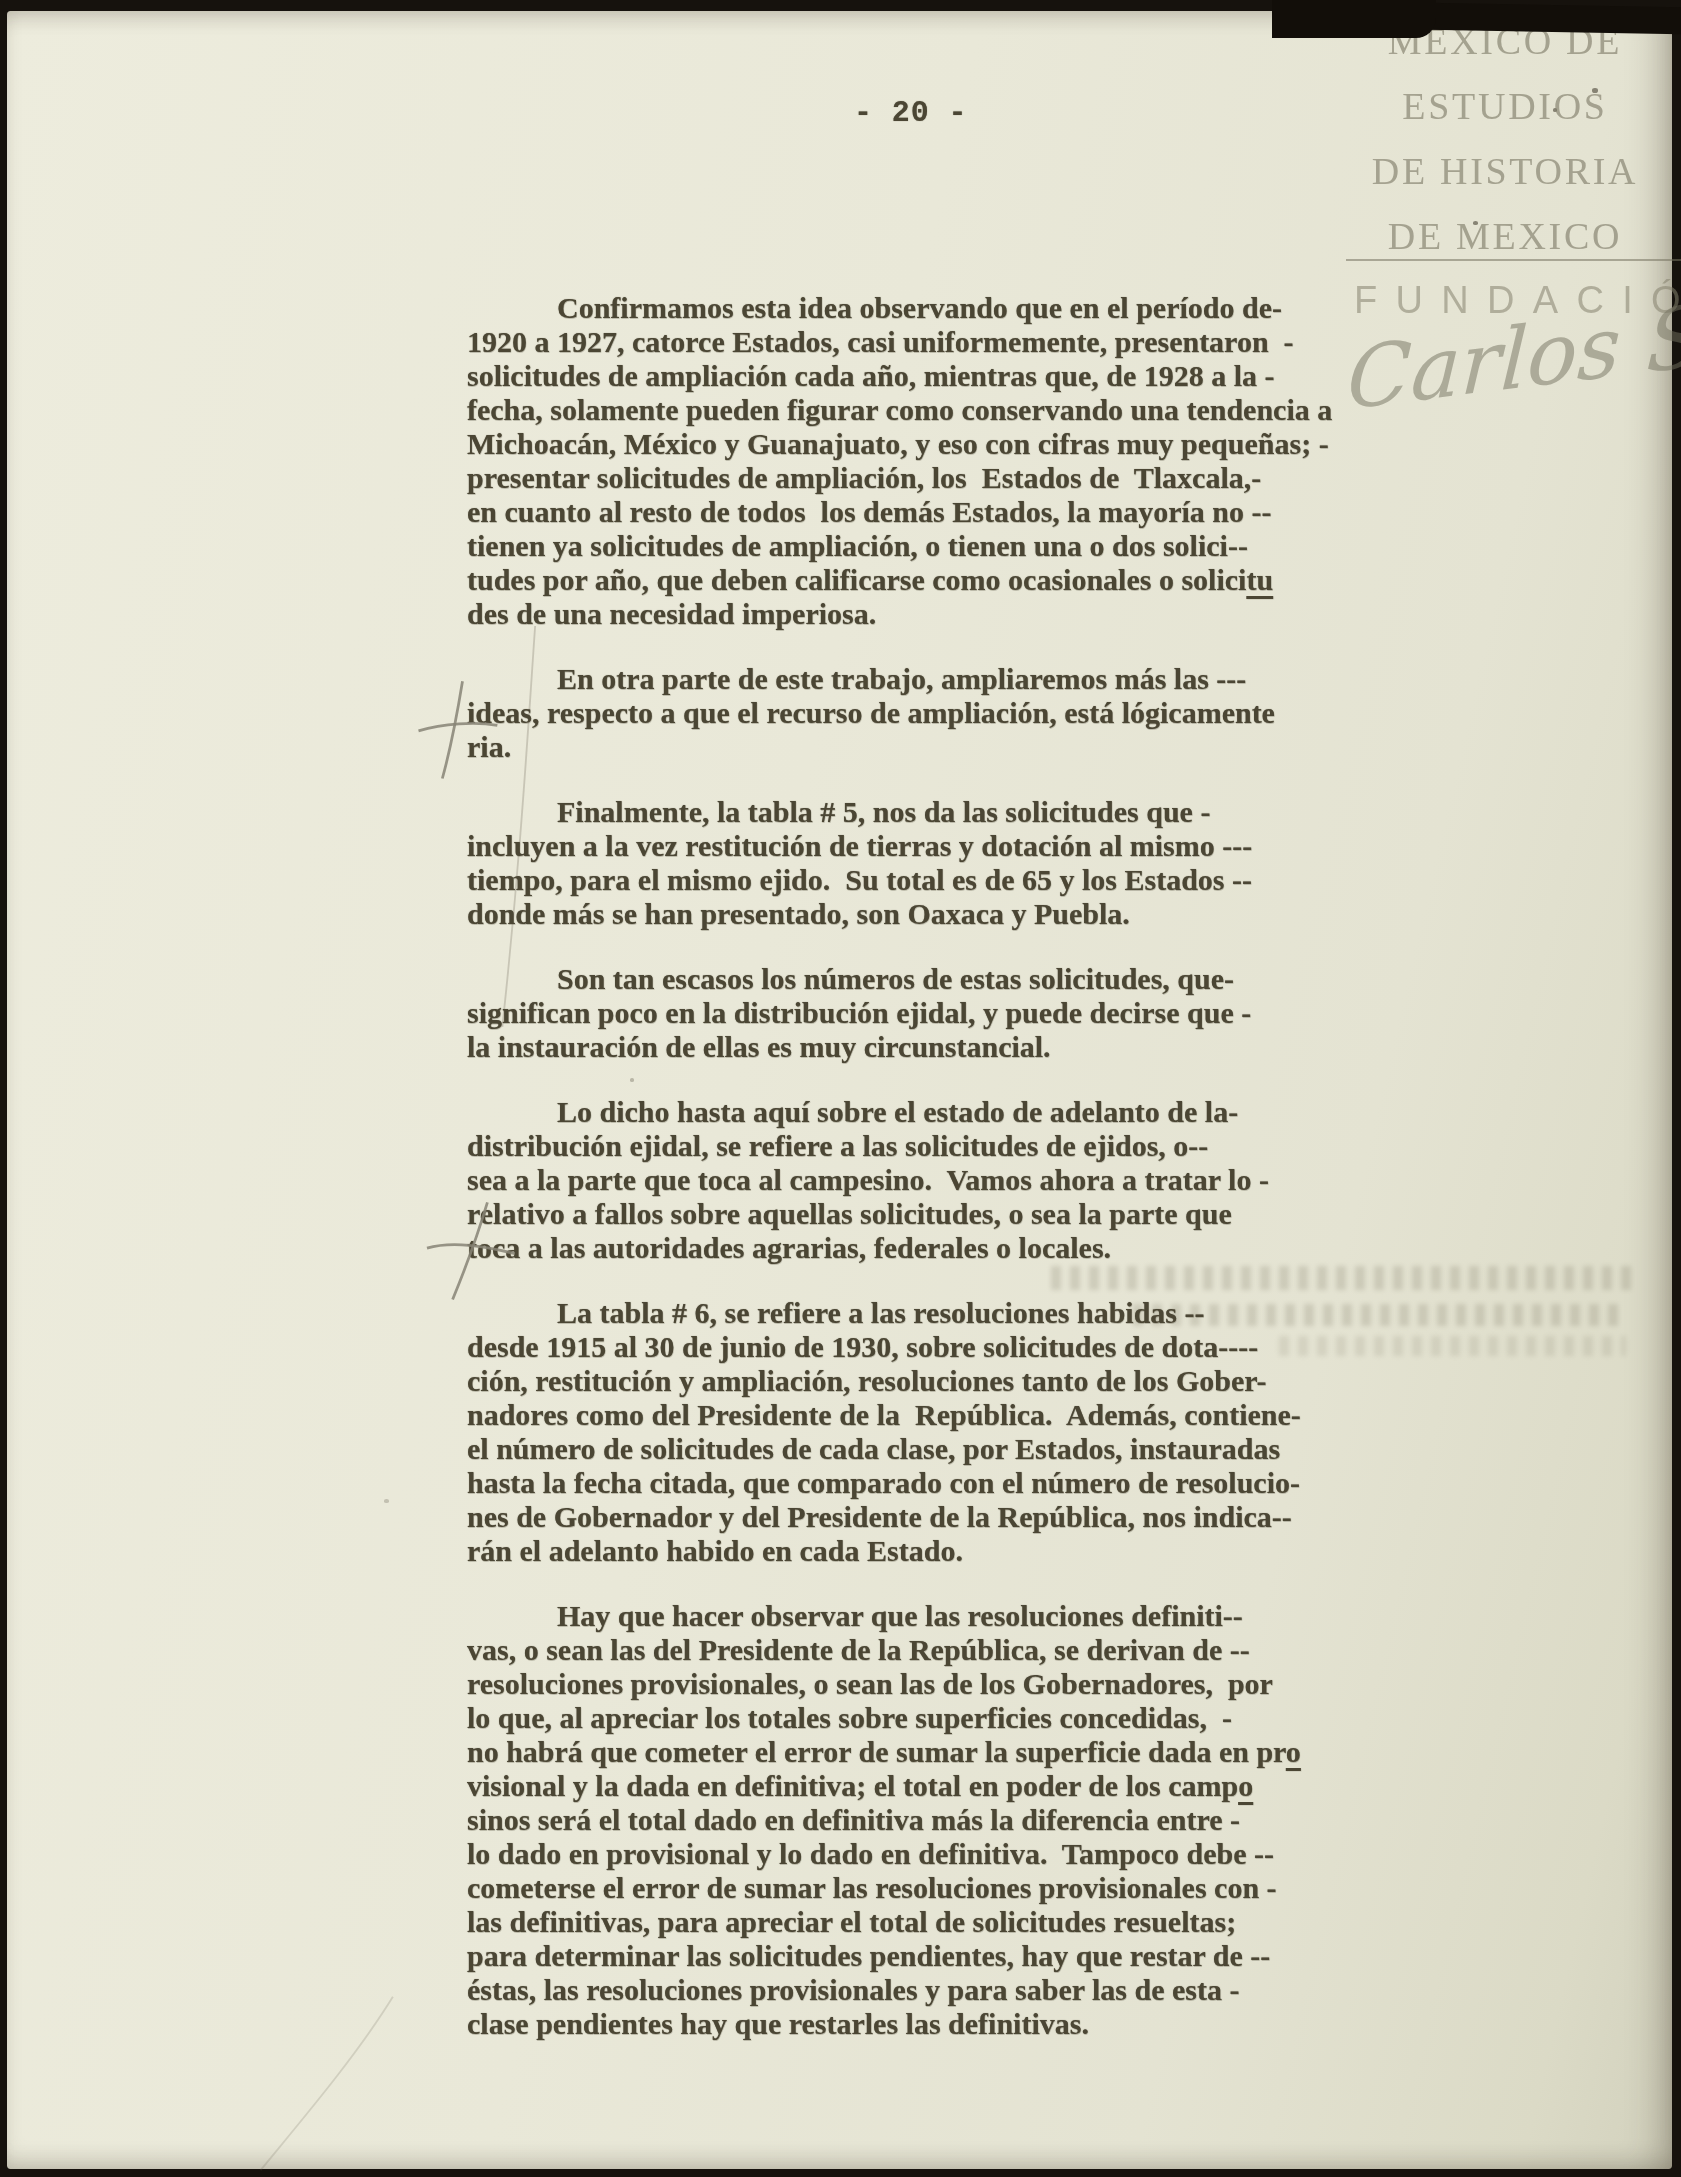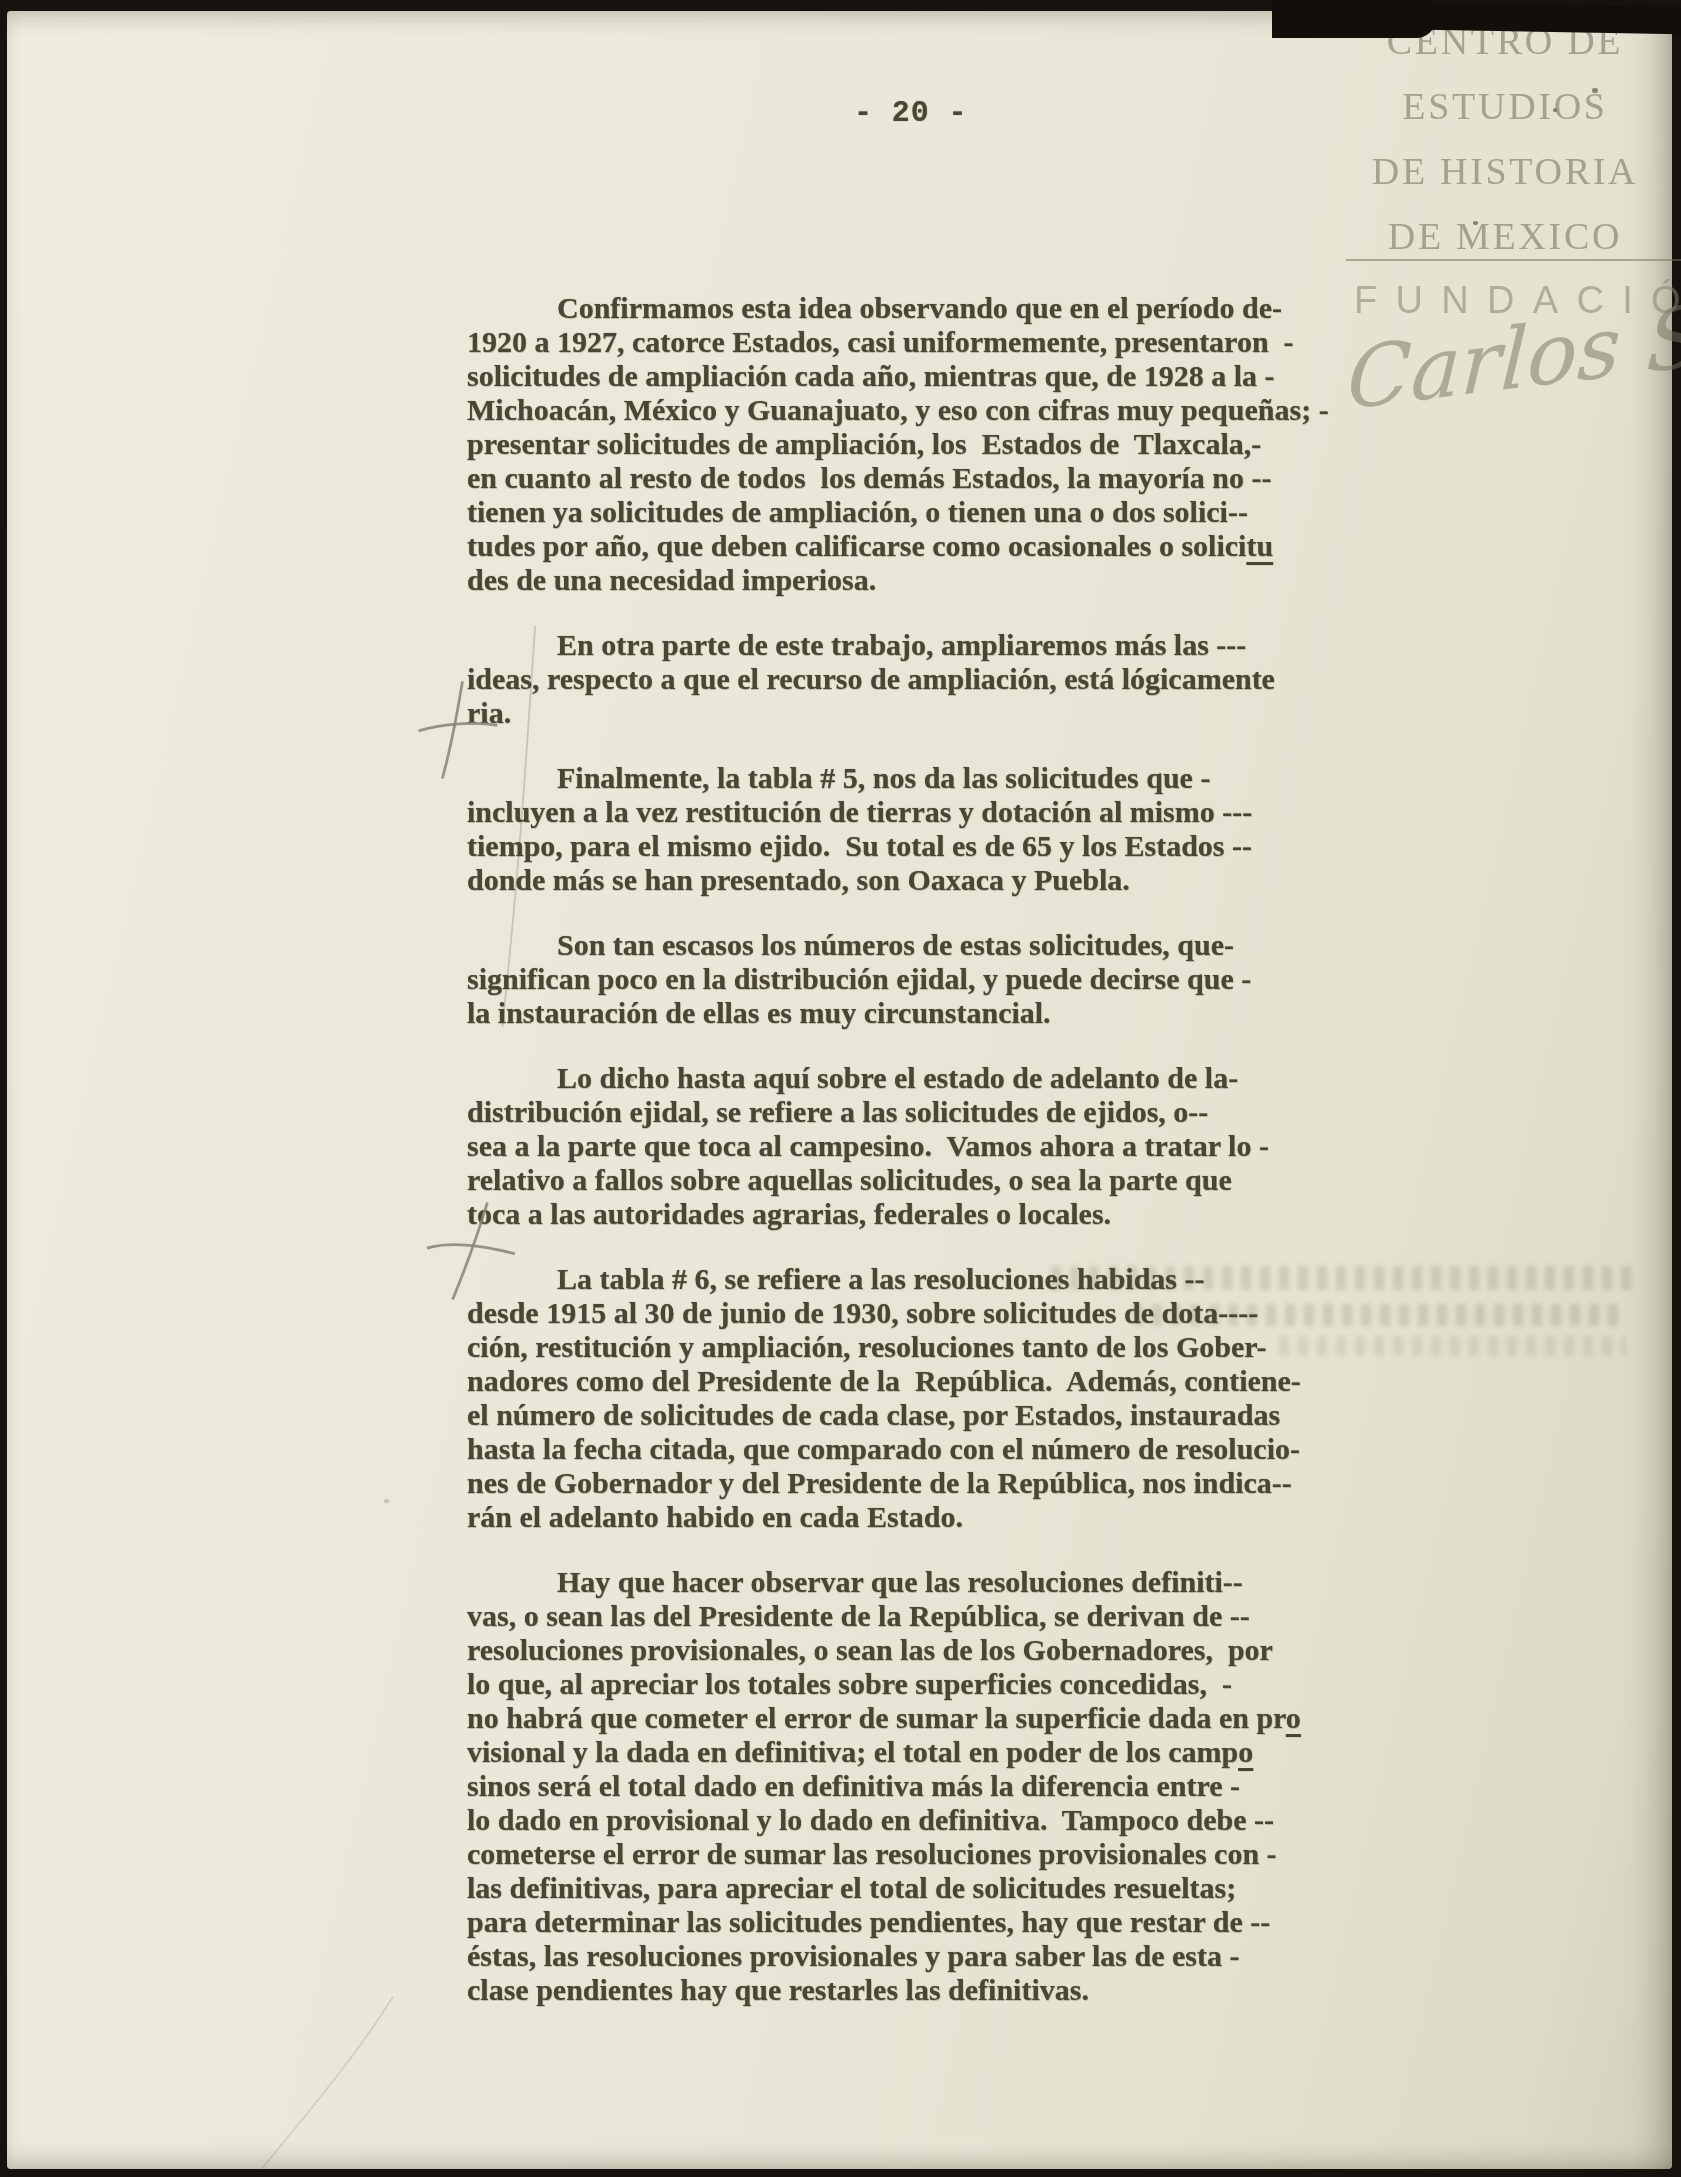--- a/index.html
+++ b/index.html
@@ -60,20 +60,21 @@
   <div class="smudge" style="left:1133px;top:1304px;width:493px;height:22px;"></div>
   <div class="smudge" style="left:1279px;top:1336px;width:347px;height:20px;opacity:.3;"></div>
 
   <div class="pagenum">- 20 -</div>
 
   <div class="doc-body">
       <div class="para">
         <div class="line">            Confirmamos esta idea observando que en el período de-</div>
         <div class="line">1920 a 1927, catorce Estados, casi uniformemente, presentaron  -</div>
         <div class="line">solicitudes de ampliación cada año, mientras que, de 1928 a la -</div>
+        <div class="line">fecha, solamente pueden figurar como conservando una tendencia a</div>
         <div class="line">Michoacán, México y Guanajuato, y eso con cifras muy pequeñas; -</div>
         <div class="line">presentar solicitudes de ampliación, los  Estados de  Tlaxcala,-</div>
         <div class="line">en cuanto al resto de todos  los demás Estados, la mayoría no --</div>
         <div class="line">tienen ya solicitudes de ampliación, o tienen una o dos solici--</div>
         <div class="line">tudes por año, que deben calificarse como ocasionales o solici<span class="ul">tu</span></div>
         <div class="line">des de una necesidad imperiosa.</div>
       </div>
       <div class="para">
         <div class="line">            En otra parte de este trabajo, ampliaremos más las ---</div>
         <div class="line">ideas, respecto a que el recurso de ampliación, está lógicamente</div>
@@ -127,21 +128,21 @@
   <svg class="cross" style="left:402px;top:674px;" width="110" height="110" viewBox="0 0 120 120">
     <path d="M18,62 C45,54 80,52 104,56" stroke="rgba(135,132,117,0.85)" stroke-width="3" fill="none"></path>
     <path d="M66,8 C60,45 52,85 44,114" stroke="rgba(135,132,117,0.85)" stroke-width="3" fill="none"></path>
   </svg>
   <svg class="cross" style="left:416px;top:1195px;" width="119" height="110" viewBox="0 0 130 120">
     <path d="M12,58 C40,50 75,56 108,64" stroke="rgba(135,132,117,0.85)" stroke-width="3" fill="none"></path>
     <path d="M78,8 C66,48 52,85 40,114" stroke="rgba(135,132,117,0.85)" stroke-width="3" fill="none"></path>
   </svg>
 
   <div class="wm">
-    <div class="wm-line">CENTRO DE</div>
+    <div class="wm-line">MEXICO DE</div>
     <div class="wm-line">ESTUDIOS</div>
     <div class="wm-line">DE HISTORIA</div>
     <div class="wm-line">DE MEXICO</div>
   </div>
   <div class="wm-rule"></div>
   <div class="wm-foundation">FUNDACIÓN</div>
   <div class="wm-signature">Carlos Slim</div>
 
   <div class="top-wedge"></div>
   <div class="top-wedge2"></div>

